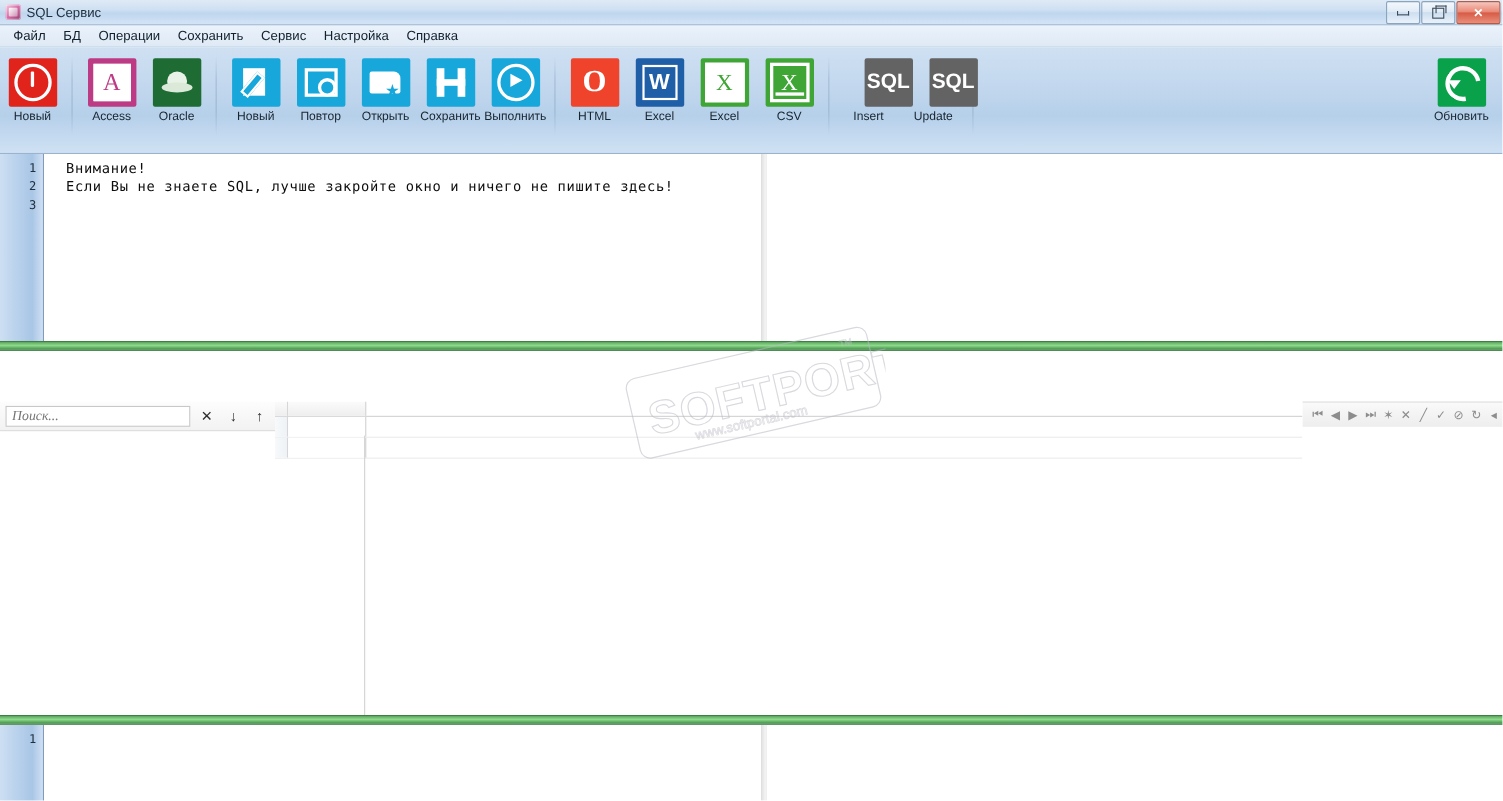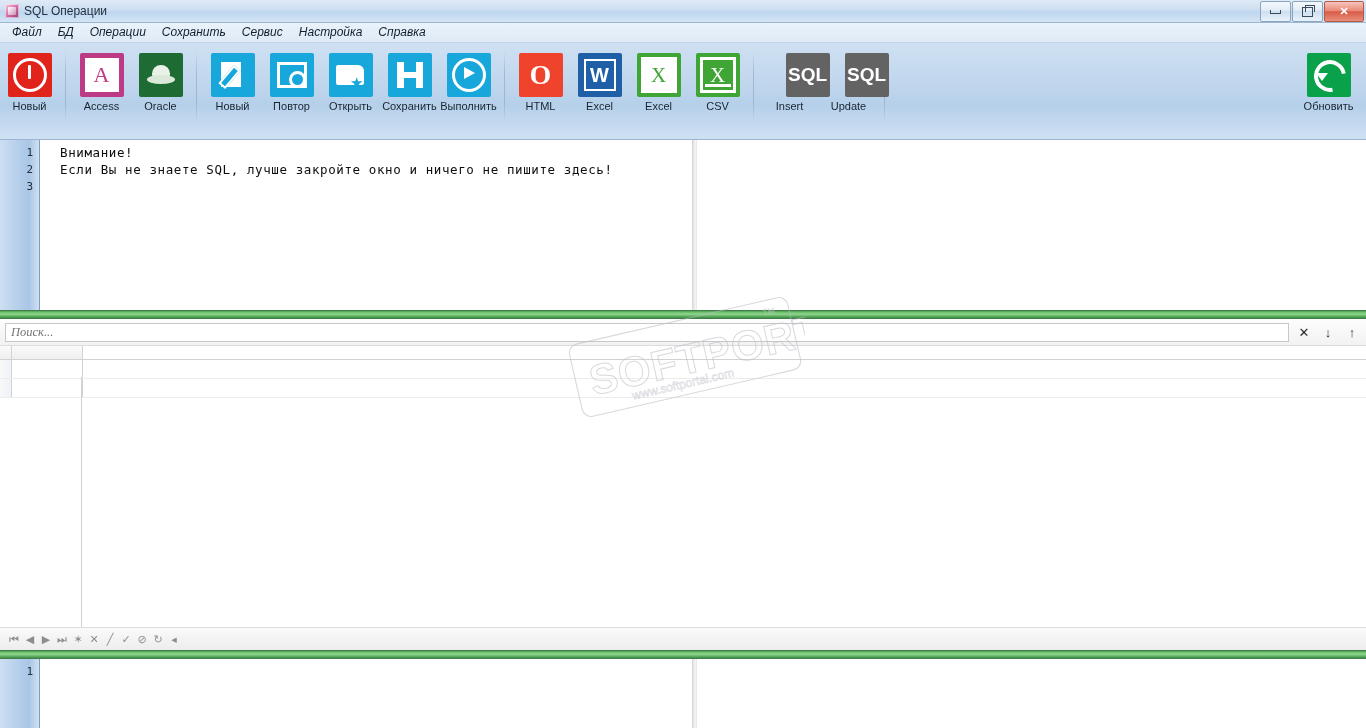--- a/index.html
+++ b/index.html
@@ -44,21 +44,21 @@
   .wbtn .glyph-min{width:9px;height:3px;border:1px solid #3a4b5c;border-top:0;}
   .wbtn .glyph-max{width:9px;height:8px;border:1px solid #3a4b5c;position:relative;}
   .wbtn .glyph-max:after{content:"";position:absolute;left:2px;top:-3px;width:8px;height:6px;border:1px solid #3a4b5c;border-bottom:0;}
 
   
   .menubar{
     height:19px;flex:0 0 19px;display:flex;align-items:center;
     background:linear-gradient(to bottom,#eaf2fb,#dfeaf6);
     border-bottom:1px solid #c3d6e8;padding-left:4px;
   }
-  .menuitem{padding:2px 8px;font-size:12px;color:#11202c;line-height:15px;cursor:default;font-style:italic;}
+  .menuitem{padding:2px 8px;font-size:12px;color:#11202c;line-height:15px;cursor:default;}
 
   
   .toolbar{
     height:88px;flex:0 0 88px;position:relative;
     background:linear-gradient(to bottom,#cfe0f2 0%,#c3d8ee 35%,#b6d0ea 65%,#cfe1f4 100%);
     border-bottom:1px solid #9ab4d0;
     display:flex;align-items:flex-start;padding-top:8px;
   }
   .tgroup{display:flex;align-items:flex-start;height:72px;}
   .tsep{width:1px;height:72px;margin:0 6px;
@@ -155,21 +155,21 @@
   .editor-bottom{flex:0 0 69px;height:69px;}
 
   
   .splitter{
     height:7px;flex:0 0 7px;
     background:linear-gradient(to bottom,#4f9b55 0%,#6fbf6f 18%,#8fd98c 45%,#63b265 72%,#3f8c48 100%);
     border-top:1px solid #3f7f46;border-bottom:1px solid #3f7f46;
   }
 
   
-  .result{flex:1;display:flex;flex-direction:column;background:#fff;min-height:0;position:relative;}
+  .result{flex:1;display:flex;flex-direction:row;background:#fff;min-height:0;position:relative;margin-top:46px;}
   .searchbar{
     height:26px;flex:0 0 26px;display:flex;align-items:center;
     background:linear-gradient(to bottom,#fdfdfd,#f2f2f2);
     border-bottom:1px solid #dcdcdc;padding:0 2px;
   }
   .searchinput{
     flex:1;height:19px;margin:0 3px;box-sizing:border-box;
     border:1px solid #c8c8c8;background:#fff;
     font-family:"Liberation Serif",serif;font-style:italic;font-size:12.5px;
     color:#9a9a9a;padding:0 5px;line-height:17px;outline:none;
@@ -202,21 +202,21 @@
     pointer-events:none;z-index:50;opacity:.55;
   }
 </style>
 </head>
 <body>
 
 <div class="app">
 
   <div class="titlebar">
     <div class="title-ico"></div>
-    <div class="title-text">SQL Операции</div>
+    <div class="title-text">SQL Сервис</div>
     <div class="wbtns">
       <div class="wbtn">
           <span class="glyph-min"></span>
         </div>
       <div class="wbtn">
           <span class="glyph-max"></span>
         </div>
       <div class="wbtn close">
           <span>✕</span>
         </div>

